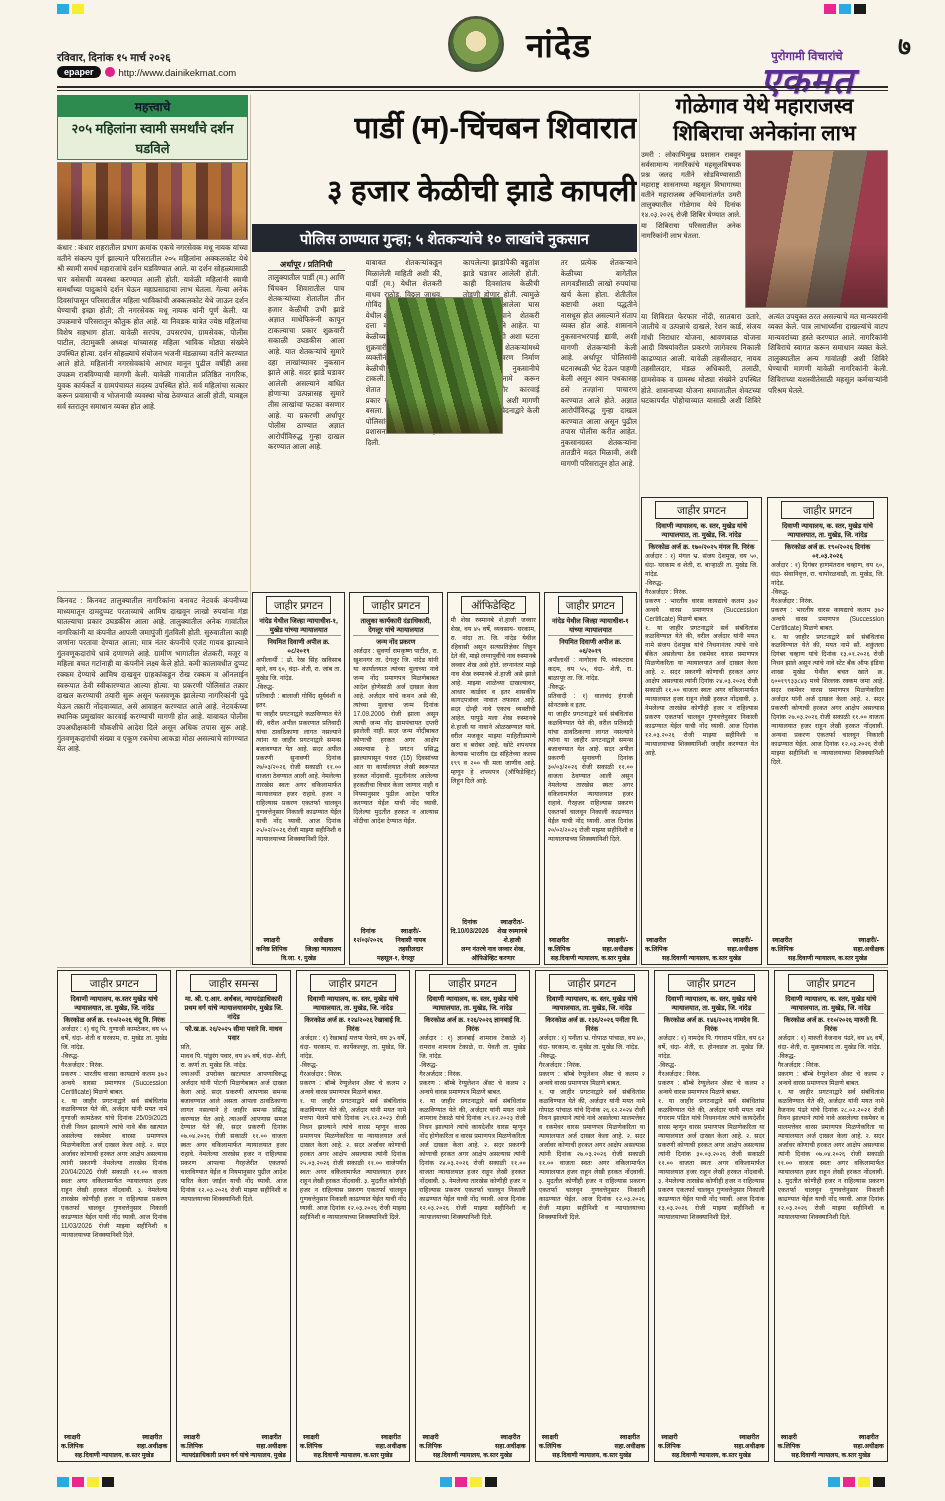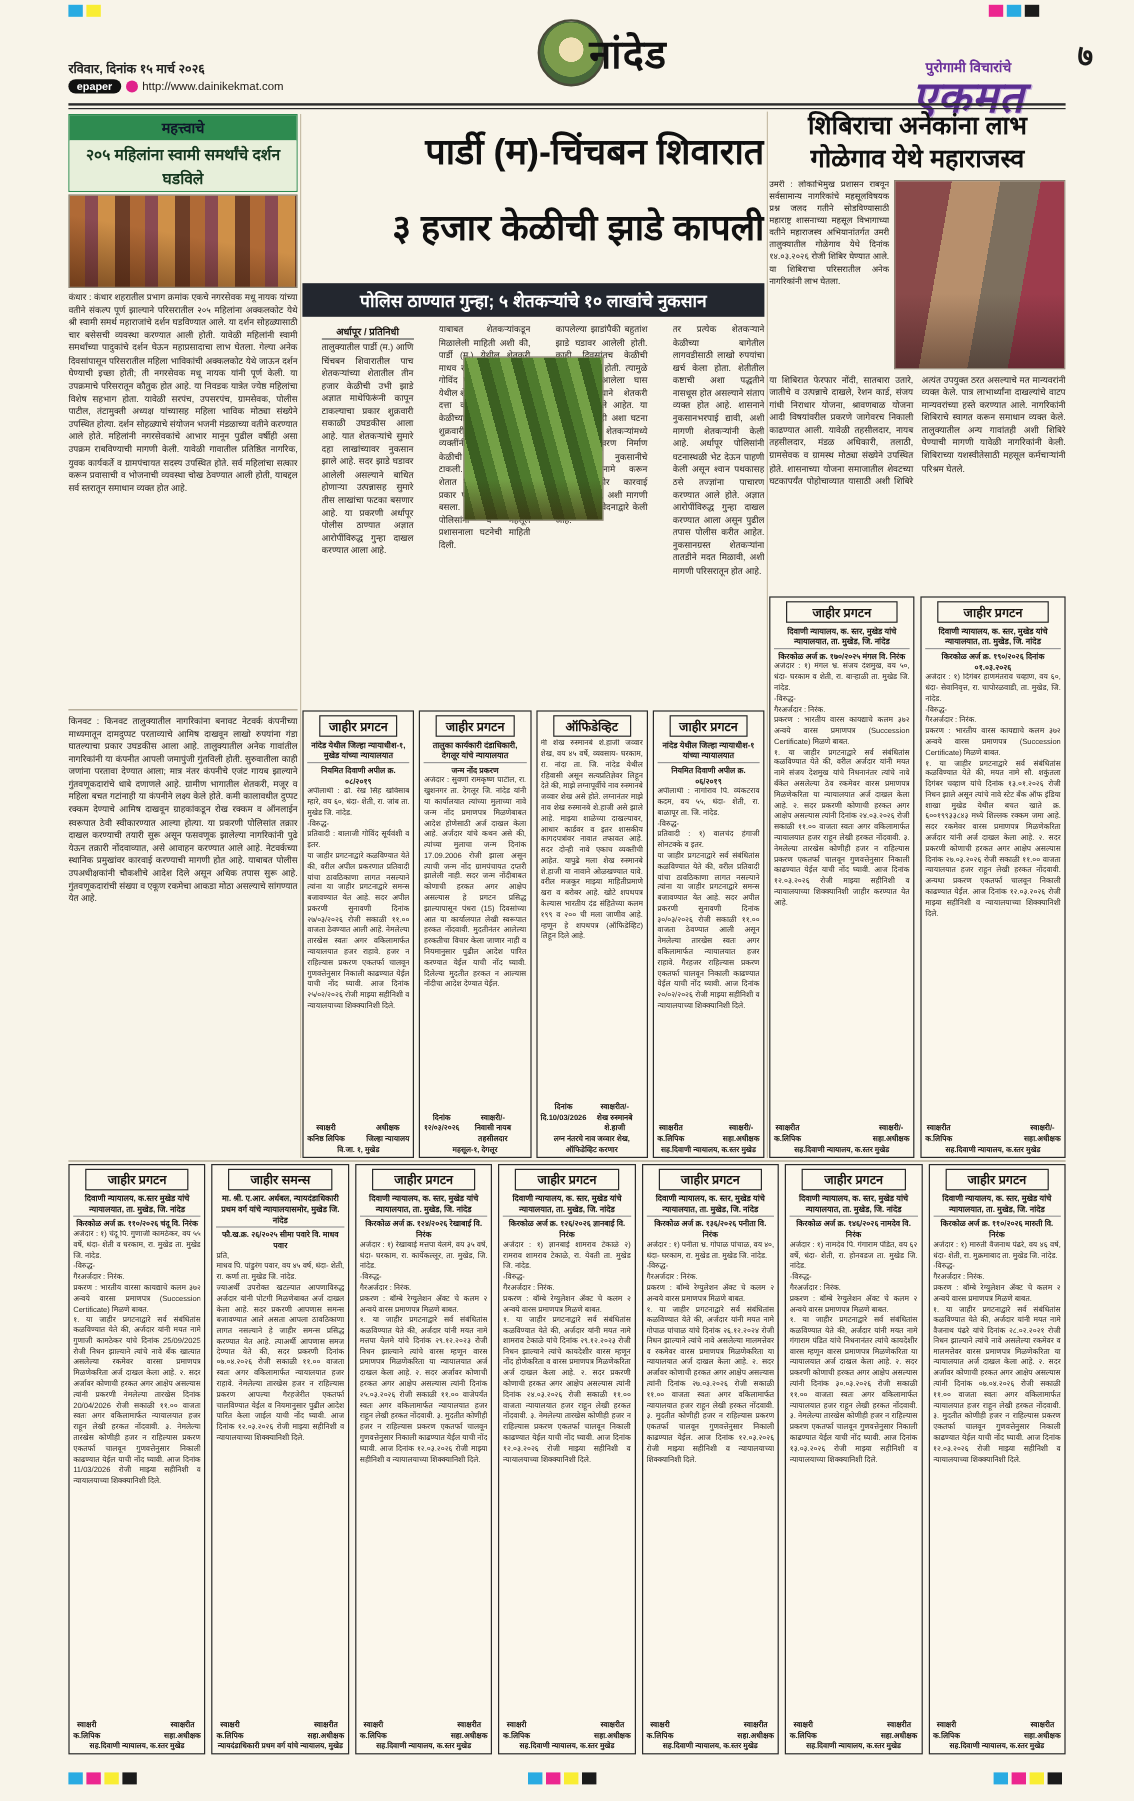--- a/index.html
+++ b/index.html
@@ -30,31 +30,31 @@
 repeating-linear-gradient(90deg,#b06a36 0 13px,#8a4a52 13px 24px,#cf9048 24px 38px,#6c3e28 38px 50px),
 linear-gradient(#d2a368,#7a4a2a);}
 .photo-banana{background:
 linear-gradient(rgba(0,0,0,0) 75%,rgba(60,40,15,.6)),
 repeating-linear-gradient(75deg,#4e7a2d 0 9px,#74a046 9px 18px,#3b5f21 18px 27px),
 linear-gradient(#86a852,#3f6a24);}
 .photo-camp{width:143px;height:158px;background:
 linear-gradient(rgba(0,0,0,0) 60%,rgba(40,20,20,.45)),
 linear-gradient(100deg,#8a4a4a 0 28%,#b78f6c 28% 52%,#7d6f5e 52% 72%,#9c3c4c 72%);}
 .main-h{font-size:30px;font-weight:800;text-align:right;line-height:2.1;white-space:nowrap;overflow:hidden;color:#101010;}
-.main-sub{margin-top:14px;color:#fff;font-weight:700;font-size:14.5px;text-align:center;padding:4px 0;background:#23272f;}
+.main-sub{margin-top:2px;color:#fff;font-weight:700;font-size:14.5px;text-align:center;padding:4px 0;background:#23272f;}
 .main-cols{display:flex;gap:5px;margin-top:6px;height:324px;overflow:hidden;}
 .mcol{flex:1;overflow:hidden;margin-left:16px;}
 .byline{font-size:8px;font-weight:800;text-align:center;border-bottom:1px solid #555;margin-bottom:2px;padding-bottom:1px;}
 .right-h{font-size:21px;font-weight:800;text-align:center;line-height:1.3;color:#101010;}
 .right-row{display:flex;gap:4px;margin-top:3px;height:158px;overflow:hidden;}
 .right-side{flex:1;}
 .right-bottom{margin-top:4px;height:172px;overflow:hidden;column-count:2;column-gap:7px;}
 .notice-host{display:flex;}
 .notice{flex:1;border:1.2px solid #2b2b2b;background:#fbf7ec;display:flex;flex-direction:column;padding:2px 3px;overflow:hidden;}
-.notice-title{border:1px solid #2b2b2b;margin:1px 10px 2px;padding:1px 0;text-align:center;font-weight:700;font-size:10.5px;}
+.notice-title{border:1px solid #2b2b2b;margin:1px 10px 2px;padding:1px 0;text-align:center;font-weight:400;font-size:10.5px;}
 .notice-court{font-size:6.7px;font-weight:700;text-align:center;border-bottom:1px solid #999;padding-bottom:1px;margin-bottom:1px;}
 .notice-case{font-size:6.5px;font-weight:700;text-align:center;margin-bottom:1px;}
 .notice-body{font-size:6.3px;line-height:1.42;text-align:justify;white-space:pre-line;flex:1;overflow:hidden;color:#221d18;}
 .notice-signs{display:flex;justify-content:space-between;font-size:6.3px;font-weight:700;margin-top:2px;}
 .notice-signs .sig{text-align:center;}
 .notice-signbottom{font-size:6.2px;font-weight:700;text-align:center;}
 .marks{display:flex;}
 </style>
 </head>
 <body>
@@ -71,21 +71,21 @@
     <span class="mark" style="background: rgb(27, 27, 27);"></span>
   </div>
 
   <div class="abs dateline" style="left:57px;top:50px">रविवार, दिनांक १५ मार्च २०२६</div>
   <div class="abs epaper-row" style="left:57px;top:66px">
     <span class="epaper-badge">epaper</span>
     <span class="epaper-icon"></span>
     <span>http://www.dainikekmat.com</span>
   </div>
   <div class="abs emblem" style="left:448px;top:16px"></div>
-  <div class="abs masthead-city" style="left:491px;top:26px">नांदेड</div>
+  <div class="abs masthead-city" style="left:526px;top:26px">नांदेड</div>
   <div class="abs" style="left:742px;top:48px;width:130px">
     <div class="brand-tag">पुरोगामी विचारांचे</div>
     <div class="brand-name" style="text-align:center">एकमत</div>
   </div>
   <div class="abs pageno" style="left:898px;top:28px">७</div>
   <div class="abs rule2" style="left:57px;top:86px;width:831px"></div>
 
   <div class="vrule" style="left:250px;top:95px;height:870px"></div>
   <div class="vrule" style="left:639px;top:93px;height:872px"></div>
   <div class="hrule" style="left:57px;top:591px;width:191px"></div>
@@ -111,22 +111,22 @@
         <div class="dense">तालुक्यातील पार्डी (म.) आणि चिंचबन शिवारातील पाच शेतकऱ्यांच्या शेतातील तीन हजार केळीची उभी झाडे अज्ञात माथेफिरूंनी कापून टाकल्याचा प्रकार शुक्रवारी सकाळी उघडकीस आला आहे. यात शेतकऱ्यांचे सुमारे दहा लाखांच्यावर नुकसान झाले आहे. सदर झाडे घडावर आलेली असल्याने बाधित होणाऱ्या उत्पन्नासह सुमारे तीस लाखांचा फटका बसणार आहे. या प्रकरणी अर्धापूर पोलीस ठाण्यात अज्ञात आरोपींविरुद्ध गुन्हा दाखल करण्यात आला आहे.</div>
       </div>
       <div class="mcol dense">याबाबत शेतकऱ्यांकडून मिळालेली माहिती अशी की, पार्डी (म.) येथील शेतकरी माधव राठोड, विठ्ठल जाधव, गोविंद पवार तसेच चिंचबन येथील शेतकरी संभाजी मोरे व दत्ता कदम यांच्या शेतात केळीच्या बागा आहेत. शुक्रवारी पहाटे अज्ञात व्यक्तींनी धारदार शस्त्राने केळीची उभी झाडे कापून टाकली. सकाळी शेतकरी शेतात गेले असता झालेला प्रकार पाहून त्यांना धक्काच बसला. त्यांनी तत्काळ पोलिसांना व महसूल प्रशासनाला घटनेची माहिती दिली.</div>
       <div class="mcol dense">कापलेल्या झाडांपैकी बहुतांश झाडे घडावर आलेली होती. काही दिवसांतच केळीची तोडणी होणार होती. त्यामुळे हातातोंडाशी आलेला घास हिरावला गेल्याने शेतकरी हवालदिल झाले आहेत. या भागात यापूर्वीही अशा घटना घडल्या असून शेतकऱ्यांमध्ये भीतीचे वातावरण निर्माण झाले आहे. नुकसानीचे तत्काळ पंचनामे करून दोषींवर कठोर कारवाई करण्यात यावी, अशी मागणी शेतकऱ्यांनी निवेदनाद्वारे केली आहे.</div>
       <div class="mcol dense">तर प्रत्येक शेतकऱ्याने केळीच्या बागेतील लागवडीसाठी लाखो रुपयांचा खर्च केला होता. शेतीतील कष्टाची अशा पद्धतीने नासधूस होत असल्याने संताप व्यक्त होत आहे. शासनाने नुकसानभरपाई द्यावी, अशी मागणी शेतकऱ्यांनी केली आहे. अर्धापूर पोलिसांनी घटनास्थळी भेट देऊन पाहणी केली असून श्वान पथकासह ठसे तज्ज्ञांना पाचारण करण्यात आले होते. अज्ञात आरोपींविरुद्ध गुन्हा दाखल करण्यात आला असून पुढील तपास पोलीस करीत आहेत. नुकसानग्रस्त शेतकऱ्यांना तातडीने मदत मिळावी, अशी मागणी परिसरातून होत आहे.</div>
     </div>
     <div class="photo photo-banana abs" style="left:134px;top:201px;width:117px;height:137px"></div>
   </div>
 
   <div class="abs" style="left:641px;top:92px;width:247px">
+    <div class="right-h">गोळेगाव येथे महाराजस्व</div>
     <div class="right-h">शिबिराचा अनेकांना लाभ</div>
-    <div class="right-h">गोळेगाव येथे महाराजस्व</div>
     <div class="right-row">
       <div class="right-side dense" style="font-size:7px">उमरी : लोकाभिमुख प्रशासन राबवून सर्वसामान्य नागरिकांचे महसूलविषयक प्रश्न जलद गतीने सोडविण्यासाठी महाराष्ट्र शासनाच्या महसूल विभागाच्या वतीने महाराजस्व अभियानांतर्गत उमरी तालुक्यातील गोळेगाव येथे दिनांक १४.०३.२०२६ रोजी शिबिर घेण्यात आले. या शिबिराचा परिसरातील अनेक नागरिकांनी लाभ घेतला.</div>
       <div class="photo photo-camp"></div>
     </div>
     <div class="right-bottom dense">या शिबिरात फेरफार नोंदी, सातबारा उतारे, जातीचे व उत्पन्नाचे दाखले, रेशन कार्ड, संजय गांधी निराधार योजना, श्रावणबाळ योजना आदी विषयांवरील प्रकरणे जागेवरच निकाली काढण्यात आली. यावेळी तहसीलदार, नायब तहसीलदार, मंडळ अधिकारी, तलाठी, ग्रामसेवक व ग्रामस्थ मोठ्या संख्येने उपस्थित होते. शासनाच्या योजना समाजातील शेवटच्या घटकापर्यंत पोहोचाव्यात यासाठी अशी शिबिरे अत्यंत उपयुक्त ठरत असल्याचे मत मान्यवरांनी व्यक्त केले. पात्र लाभार्थ्यांना दाखल्यांचे वाटप मान्यवरांच्या हस्ते करण्यात आले. नागरिकांनी शिबिराचे स्वागत करून समाधान व्यक्त केले. तालुक्यातील अन्य गावांतही अशी शिबिरे घेण्याची मागणी यावेळी नागरिकांनी केली. शिबिराच्या यशस्वीतेसाठी महसूल कर्मचाऱ्यांनी परिश्रम घेतले.</div>
   </div>
 
   <div class="abs notice-host" style="left:641px;top:497px;width:247px;height:468px;gap:5px">
 
       <div class="notice">

